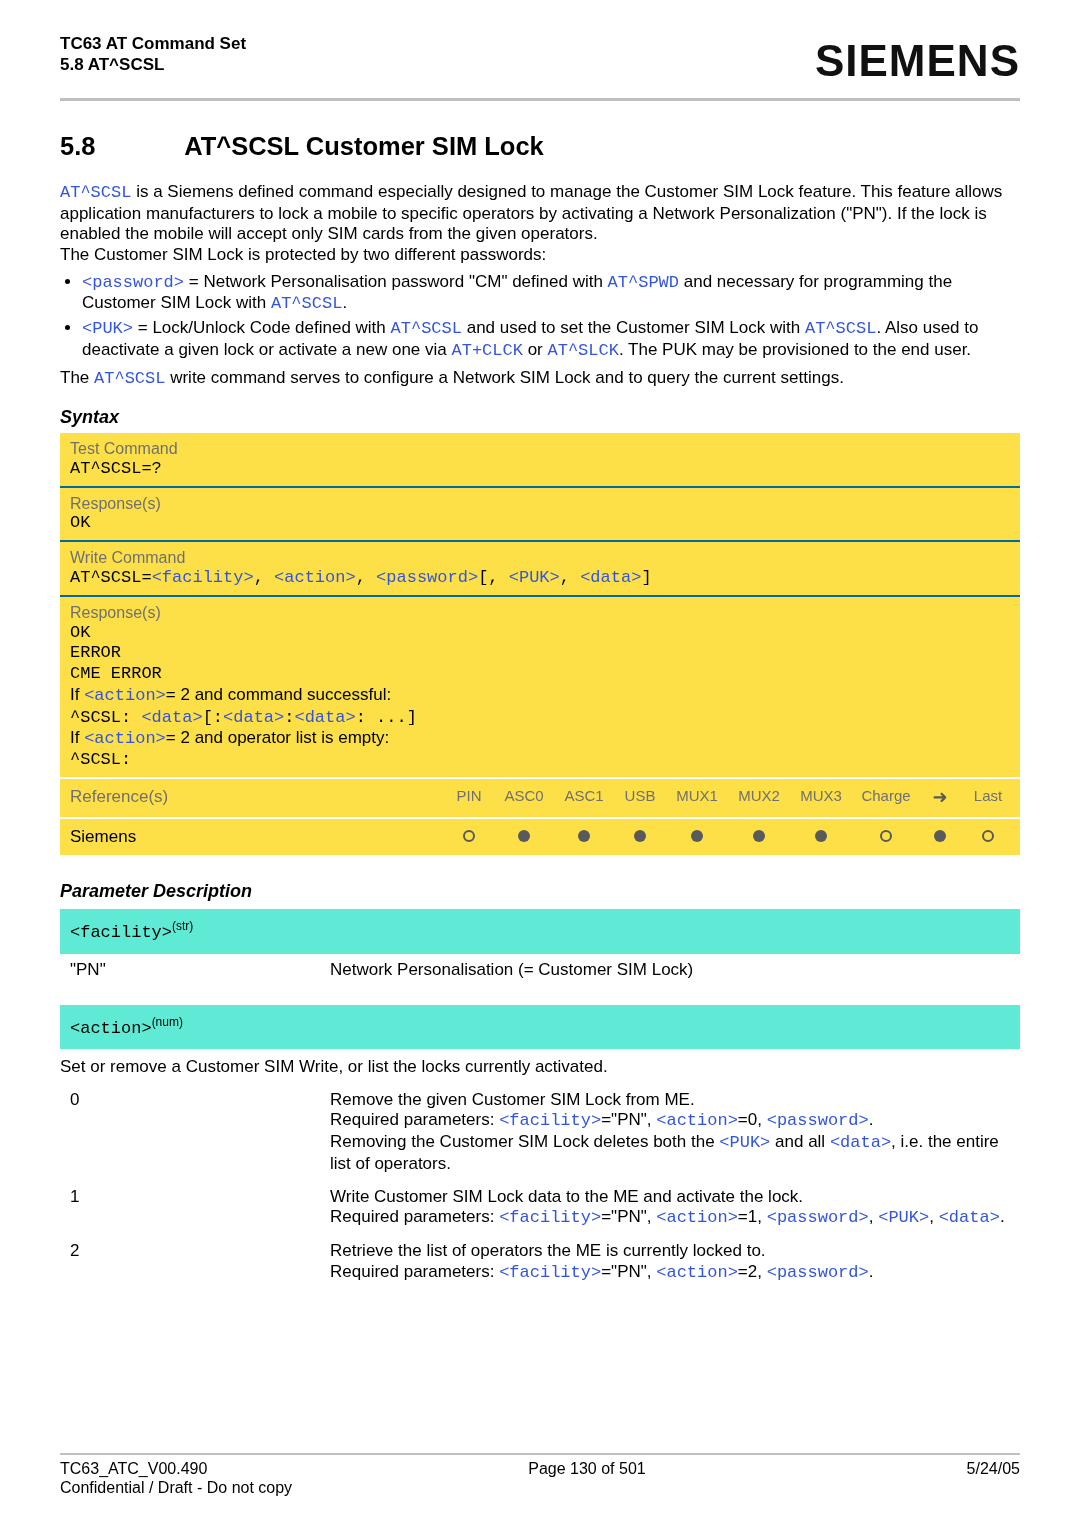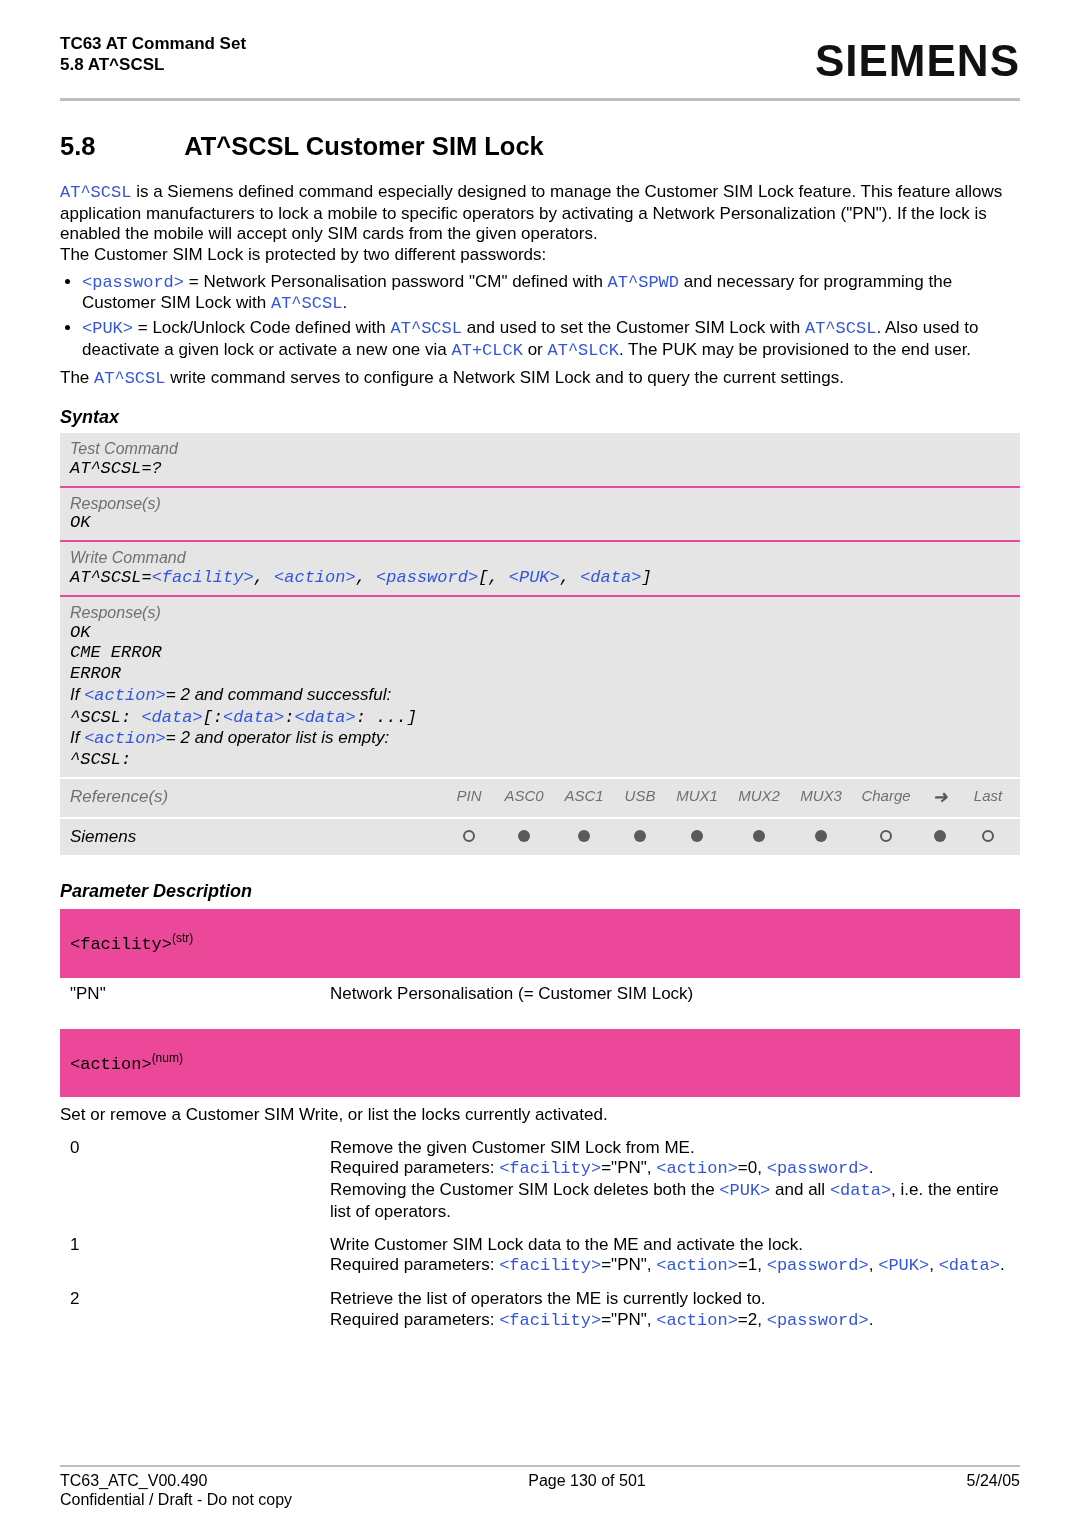--- a/index.html
+++ b/index.html
@@ -30,64 +30,63 @@
   .link { color: #3355dd; }
   .mono { font-family: "Courier New", Courier, monospace; }
   p { margin: 0 0; }
   ul { margin: 6px 0 6px 0; padding-left: 22px; }
   ul li { margin: 3px 0; }
   .bullet { list-style: disc; }
 
   .subhead { font-style: italic; font-weight: bold; font-size: 18px; margin-top: 18px; }
 
   .syntax-table, .param-bar {
-    background: #e5e5e5;
+    background: #fde047;
     margin-top: 4px;
-    font-style: italic;
   }
   .syntax-table { display:block; }
   .syn-row {
     padding: 6px 10px 6px 10px;
-    border-top: 2px solid #ec4899;
+    border-top: 2px solid #0369a1;
   }
   .syn-row:first-child { border-top: none; }
   .syn-label { color: #707070; font-size: 16px; }
   .syn-body { color:#000; }
   .syn-body .mono { font-size: 17px; }
 
   
   .avail-row { padding: 8px 10px 8px 10px; display:flex; align-items:center; gap:8px; border-top:2px solid #fff;}
   .avail-left { width: 430px; color:#707070; }
   .avail-left2 { width: 430px; }
   .avail-cols { display:flex; gap:12px; align-items:flex-start; color:#707070; font-size:15px; }
   .avail-cols span { display:inline-block; text-align:center; }
   .w40 { width:40px; } .w48 { width:48px; } .w38 { width:38px; } .w50{width:50px;} .w56{width:56px;} .w28{width:28px;} .w44{width:44px;}
   .dot-f { width:12px; height:12px; border-radius:50%; background:#5a5a5a; display:inline-block; }
   .dot-o { width:8px; height:8px; border-radius:50%; border:2px solid #5a5a5a; display:inline-block; background:transparent; }
   .arrow { color:#5a5a5a; font-size:18px; }
 
   
   .param-lead {
-    background: #ec4899;
-    padding: 22px 10px;
+    background: #5eead4;
+    padding: 10px 10px;
     margin-top: 6px;
   }
   .param-lead .mono { font-size:17px; }
   .sup { font-size: 12px; vertical-align: super; }
   .param-row {
     display:flex;
     padding: 6px 10px 6px 10px;
   }
   .param-key { width: 260px; flex: 0 0 260px; }
   .param-val { flex: 1; }
 
   .footer {
     position: absolute;
     left: 60px; right: 60px;
-    bottom: 18px;
+    bottom: 30px;
     font-size: 16px;
   }
   .footer-line { border: none; border-top: 2px solid #bfbfbf; margin-bottom: 4px; }
   .footer-row { display:flex; justify-content:space-between; }
 </style>
 </head>
 <body>
 
 <div class="hdr-row">
   <div class="hdr-left">
@@ -134,22 +133,22 @@
   <div class="syn-row">
     <div class="syn-label">Write Command</div>
     <div class="syn-body">
       <span class="mono">AT^SCSL=</span><span class="link mono">&lt;facility&gt;</span><span class="mono">, </span><span class="link mono">&lt;action&gt;</span><span class="mono">, </span><span class="link mono">&lt;password&gt;</span><span class="mono">[, </span><span class="link mono">&lt;PUK&gt;</span><span class="mono">, </span><span class="link mono">&lt;data&gt;</span><span class="mono">]</span>
     </div>
   </div>
   <div class="syn-row">
     <div class="syn-label">Response(s)</div>
     <div class="syn-body">
       <div class="mono">OK</div>
+      <div class="mono">ERROR</div>
       <div class="mono">CME ERROR</div>
-      <div class="mono">ERROR</div>
       <div>
         <span>If </span><span class="link mono">&lt;action&gt;</span><span>= 2 and command successful:</span>
       </div>
       <div>
         <span class="mono">^SCSL: </span><span class="link mono">&lt;data&gt;</span><span class="mono">[:</span><span class="link mono">&lt;data&gt;</span><span class="mono">:</span><span class="link mono">&lt;data&gt;</span><span class="mono">: ...]</span>
       </div>
       <div>
         <span>If </span><span class="link mono">&lt;action&gt;</span><span>= 2 and operator list is empty:</span>
       </div>
       <div class="mono">^SCSL:</div>

